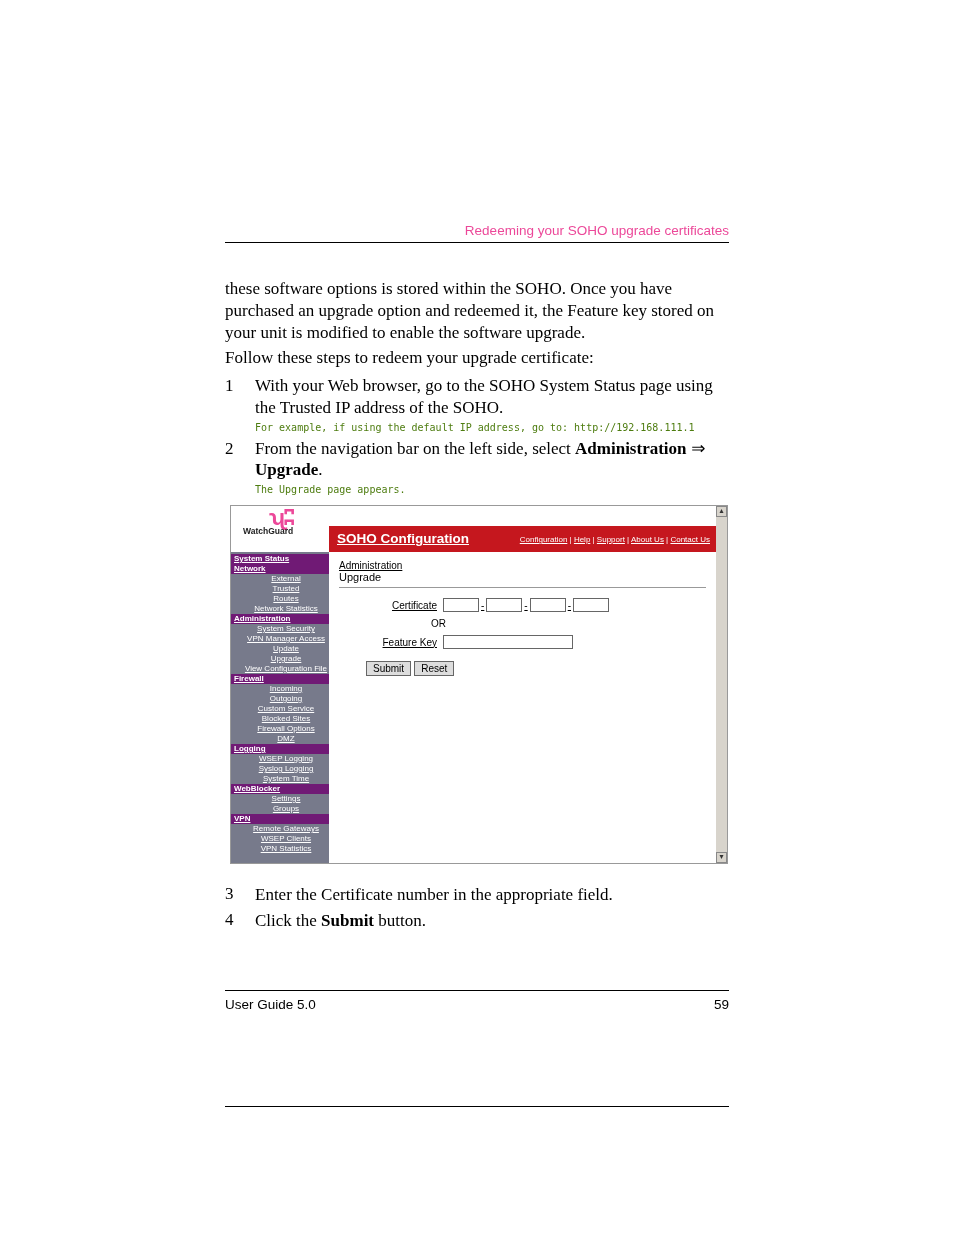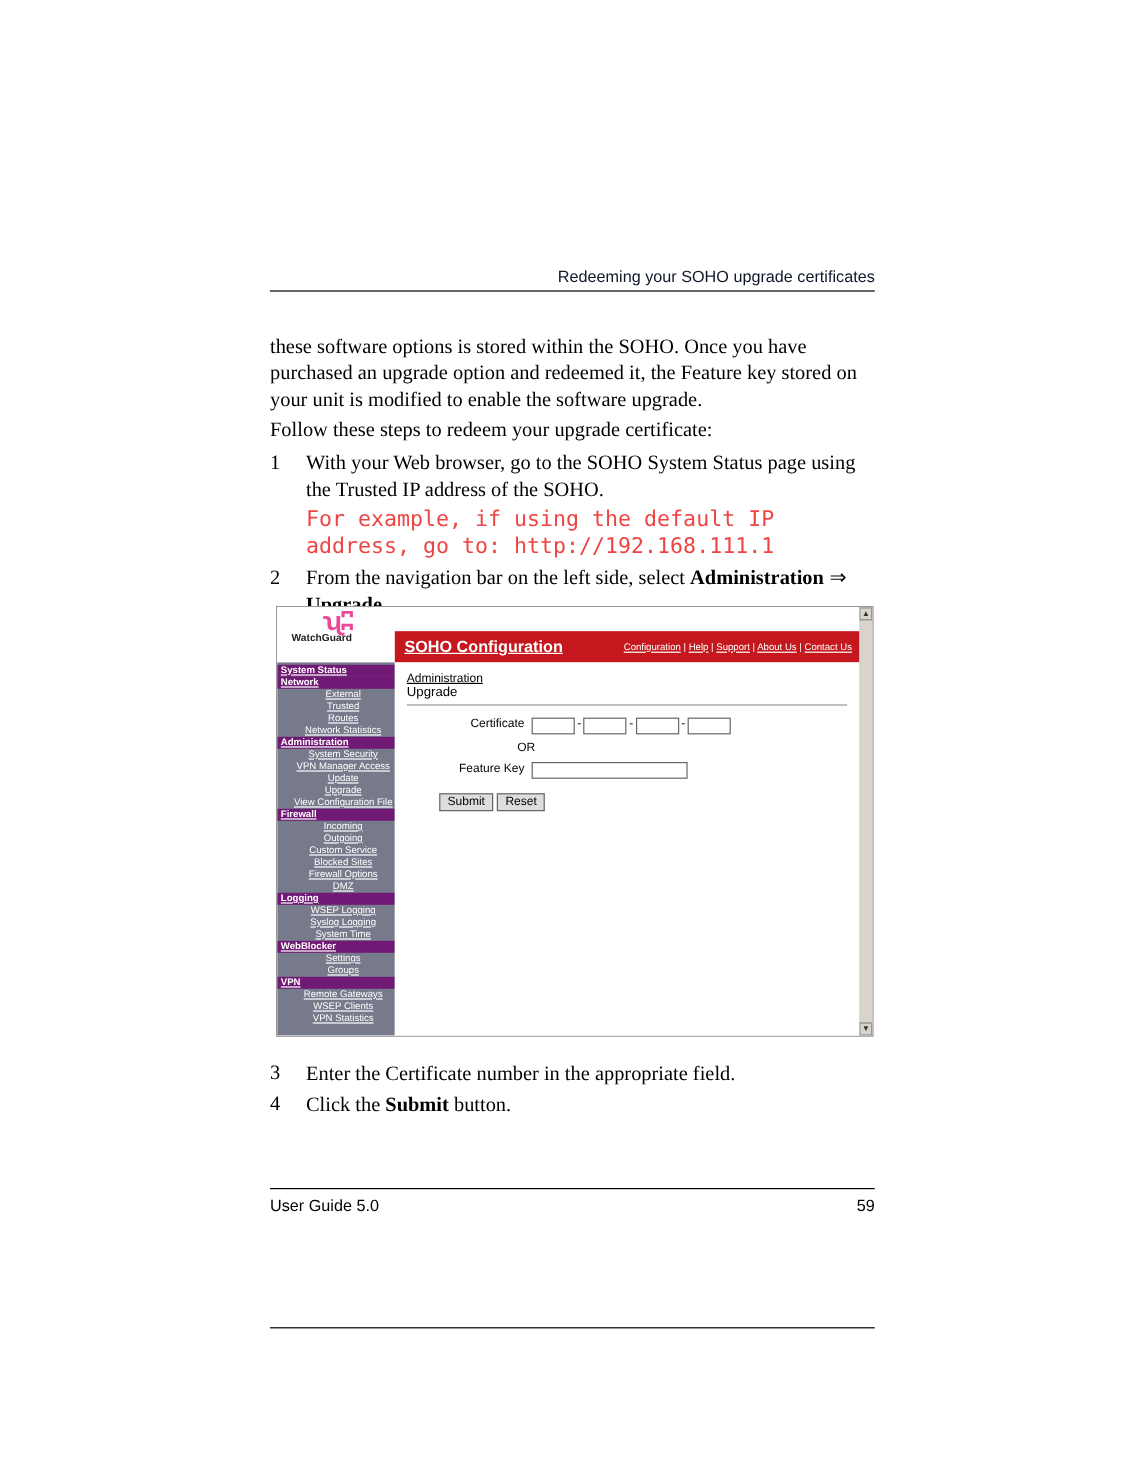--- a/index.html
+++ b/index.html
@@ -15,21 +15,21 @@
     position: relative;
     box-sizing: border-box;
     padding: 210px 225px 0 225px;
   }
   .header-title {
     position: absolute;
     top: 223px;
     right: 225px;
     font-family: Arial, Helvetica, sans-serif;
     font-size: 13.5px;
-    color: #0f172a;
+    color: #ec4899;
   }
   .header-rule {
     position: absolute;
     top: 242px;
     left: 225px;
     right: 225px;
     border-top: 1.5px solid #000;
   }
   .body-text {
     position: absolute;
@@ -56,22 +56,22 @@
     flex: 0 0 30px;
     font-size: 17px;
   }
   ol.steps > li > .step-body {
     flex: 1;
     font-size: 17px;
     line-height: 1.28;
   }
   .code-note {
     font-family: "Lucida Console", Monaco, monospace;
-    font-size: 18px;
-    color: #ef4444;
+    font-size: 10px;
+    color: #4d7c0f;
     display: block;
     margin-top: 2px;
     line-height: 1.3;
   }
   .arrow {
     font-family: Arial, sans-serif;
   }
   .bold { font-weight: bold; }
 
   
@@ -204,22 +204,24 @@
     background:#fff;
     font-family: Arial, sans-serif;
     padding: 8px 10px;
     font-size: 11px;
   }
   .ss-content .bc { text-decoration: underline; font-size: 10px;}
   .ss-content .pgt { font-size: 11px; margin-bottom: 4px;}
   .ss-content hr { border:none; border-top:1px solid #999; margin: 4px 0 10px 0;}
   .form-row {
     display:flex;
+    align-items:center;
     font-size:10px;
     margin-bottom: 6px;
+    text-decoration: underline;
   }
   .form-row .lbl { width: 98px; text-align:right; padding-right:6px;}
   .form-row input[type=text]{
     font-size:10px;
     height:14px;
     border:1px solid #666;
     box-sizing:border-box;
     background:#fff;
   }
   .cert-seg { width: 36px; }

